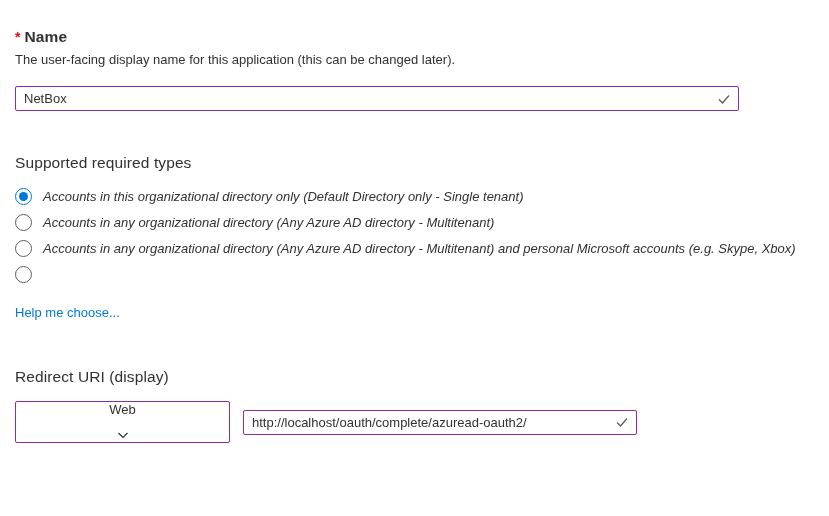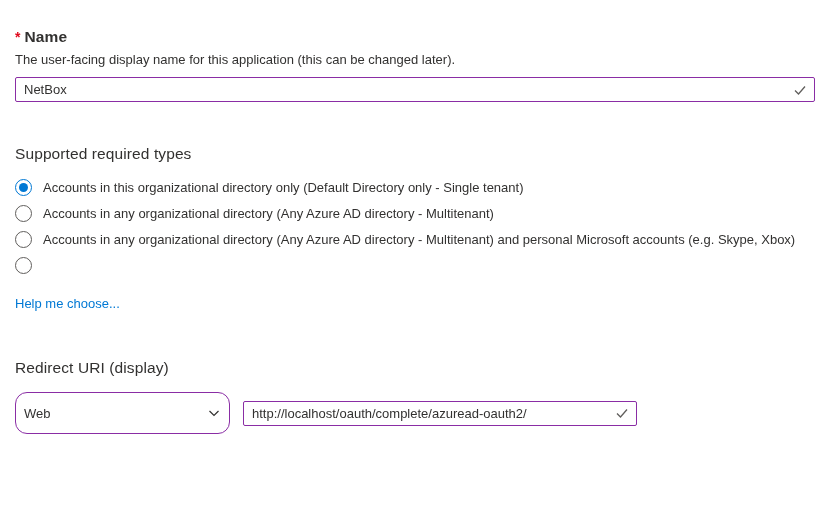--- a/index.html
+++ b/index.html
@@ -36,21 +36,21 @@
   
   .field-wrap {
     position: relative;
     display: flex;
     align-items: center;
     height: 25px;
     border: 1.5px solid #8a2da5;
     border-radius: 2px;
     background: #fff;
   }
-  .name-field-wrap { margin-top: 8px; width: 800px; }
+  .name-field-wrap { margin-top: 17px; width: 724px; }
   .field-wrap input {
     border: none;
     outline: none;
     flex: 1;
     height: 100%;
     font-family: "Liberation Sans", sans-serif;
     font-size: 13px;
     color: #323130;
     padding: 0 24px 0 8px;
     background: transparent;
@@ -61,21 +61,21 @@
     top: 50%;
     transform: translateY(-50%);
     width: 14px;
     height: 14px;
     pointer-events: none;
   }
 
   
   .sat-title { margin-top: 43px; }
   .sat-question { margin-top: 19px; }
-  .radio-group { margin-top: 11px; }
+  .radio-group { margin-top: 11px; font-style: italic; }
   .radio-row {
     display: flex;
     align-items: center;
     height: 26px;
     gap: 11px;
     cursor: pointer;
   }
   .radio-circle {
     width: 17px;
     height: 17px;
@@ -110,29 +110,30 @@
   .ruri-row {
     margin-top: 15px;
     display: flex;
     align-items: center;
     gap: 13px;
   }
   .platform-select {
     width: 215px;
     height: 42px;
     border: 1.5px solid #8a2da5;
-    border-radius: 12px;
+    border-radius: 2px;
     display: flex;
     align-items: center;
     justify-content: space-between;
     padding: 0 8px;
     font-size: 13px;
     color: #323130;
     cursor: pointer;
     background: #fff;
+    flex-direction: column;
   }
   .chevron-icon { width: 14px; height: 14px; flex: none; }
   .uri-field-wrap { width: 394px; }
 </style>
 </head>
 <body>
 
 <div class="page">
 
   

